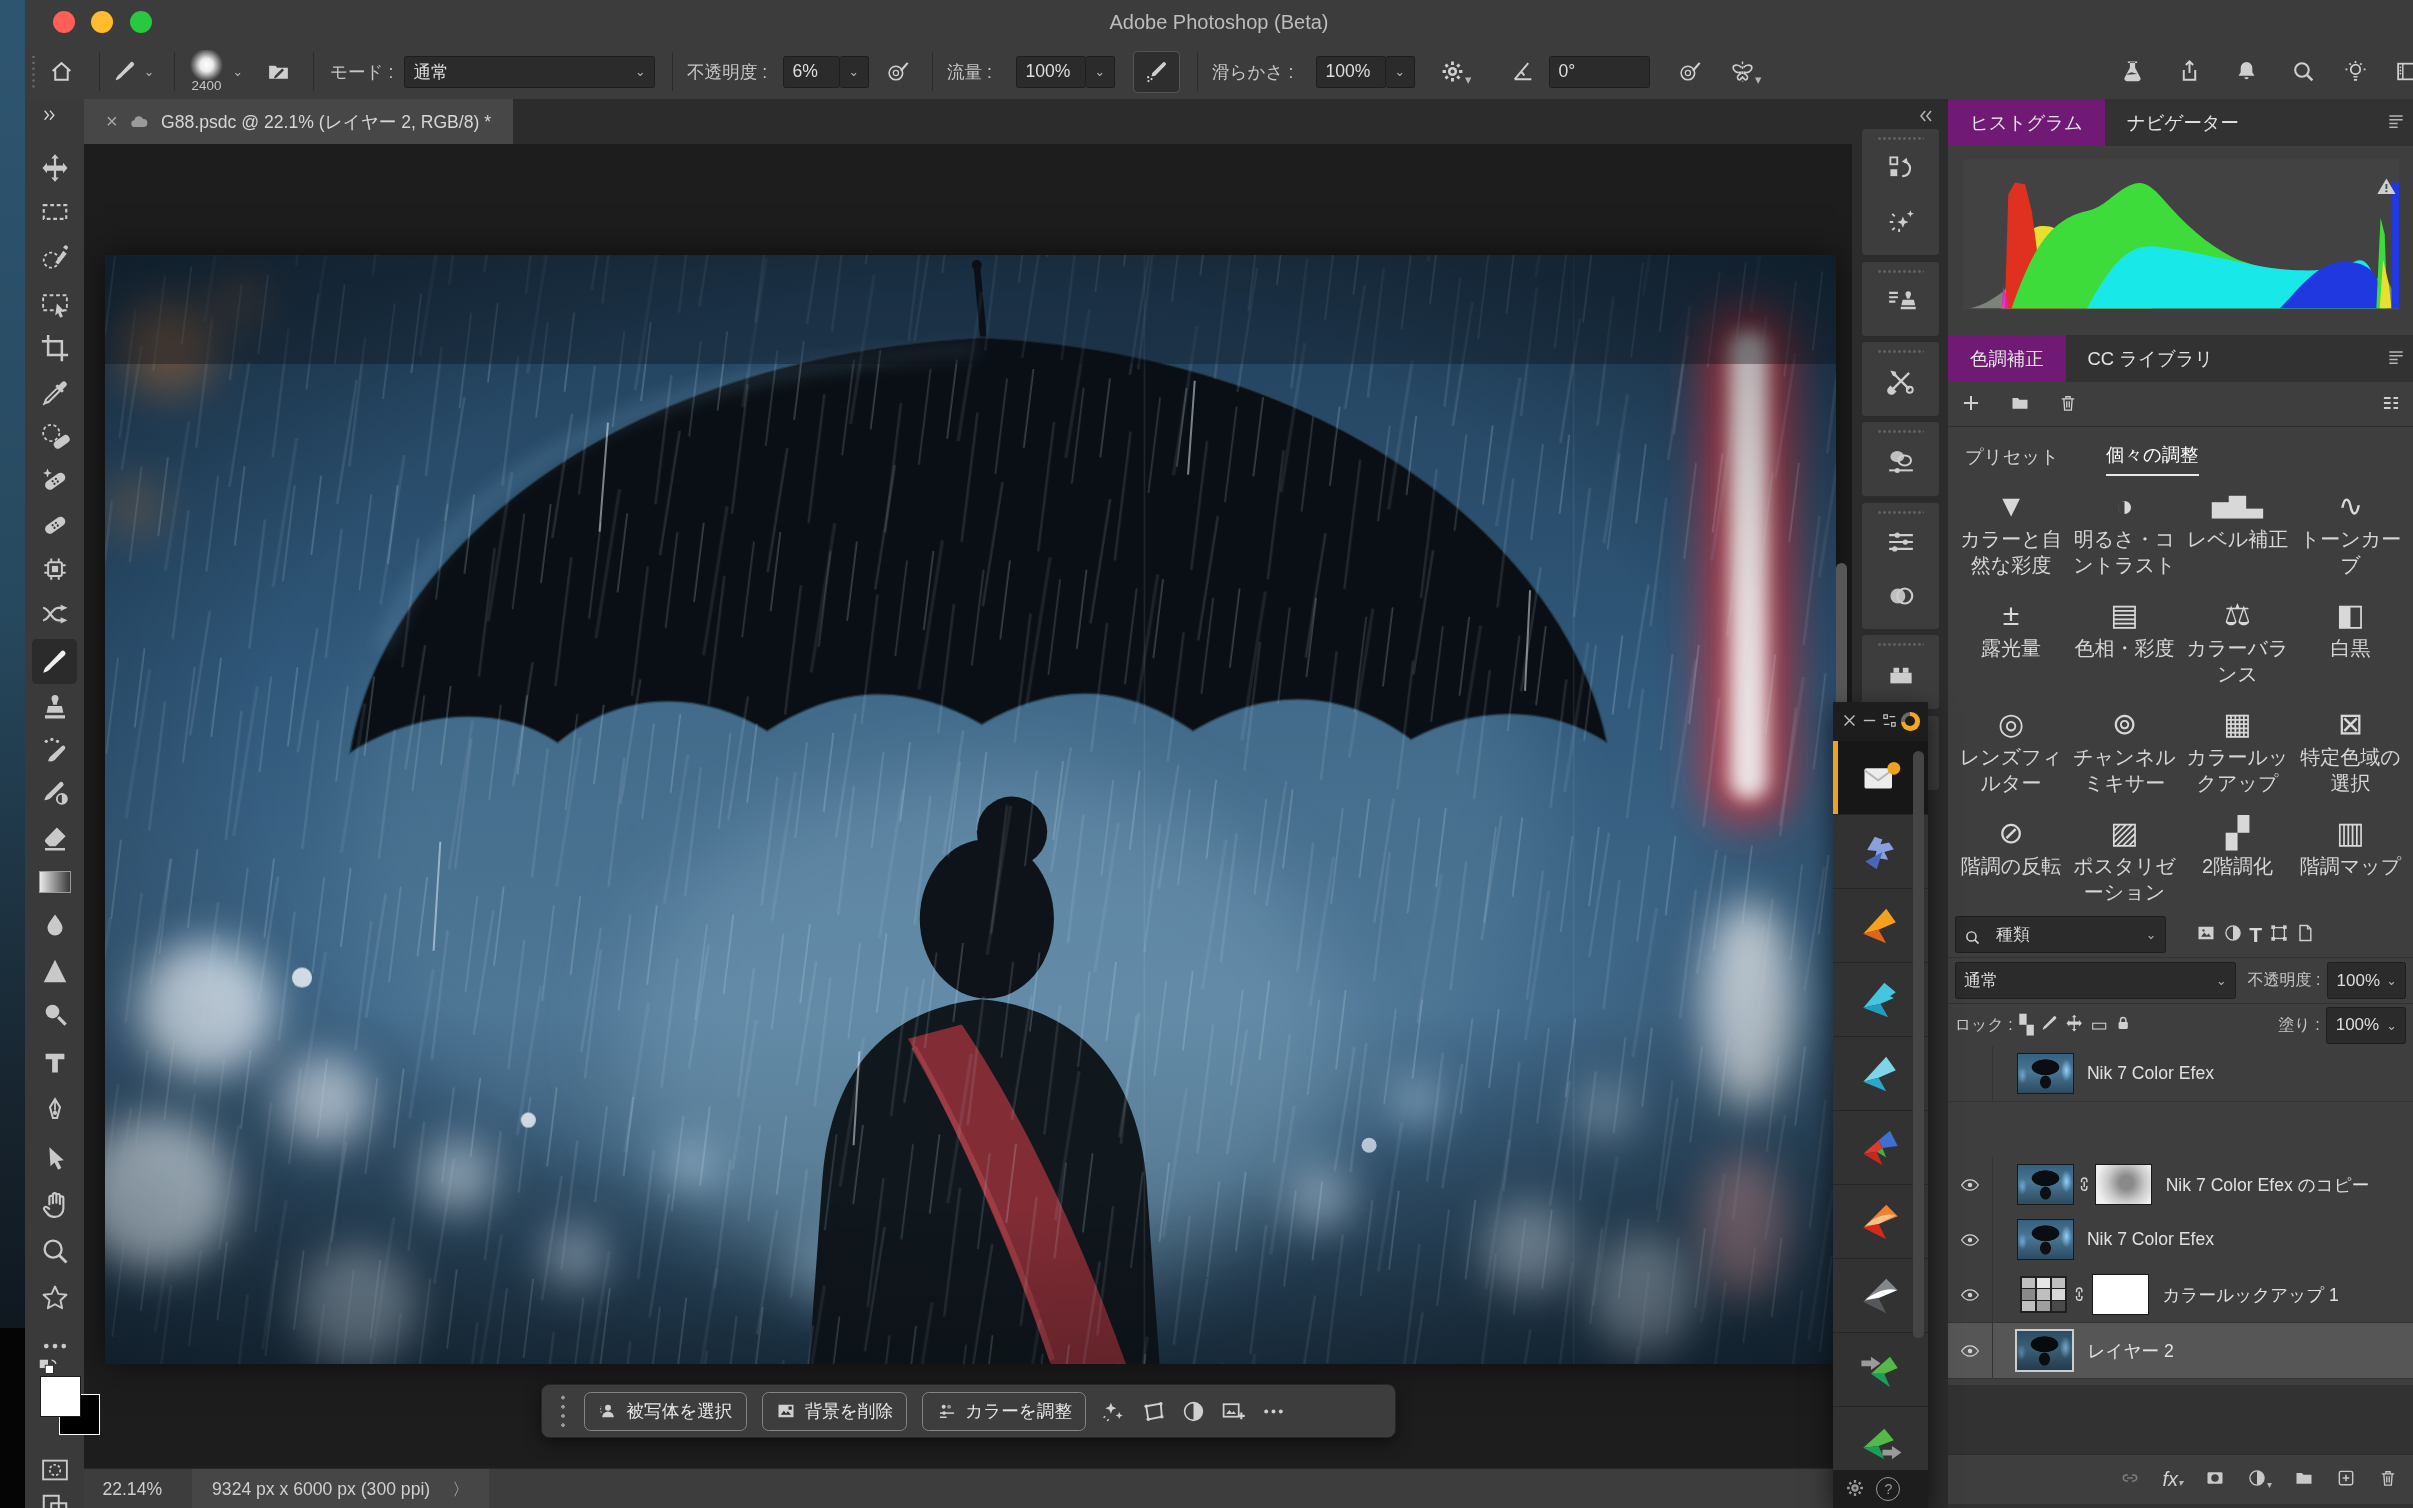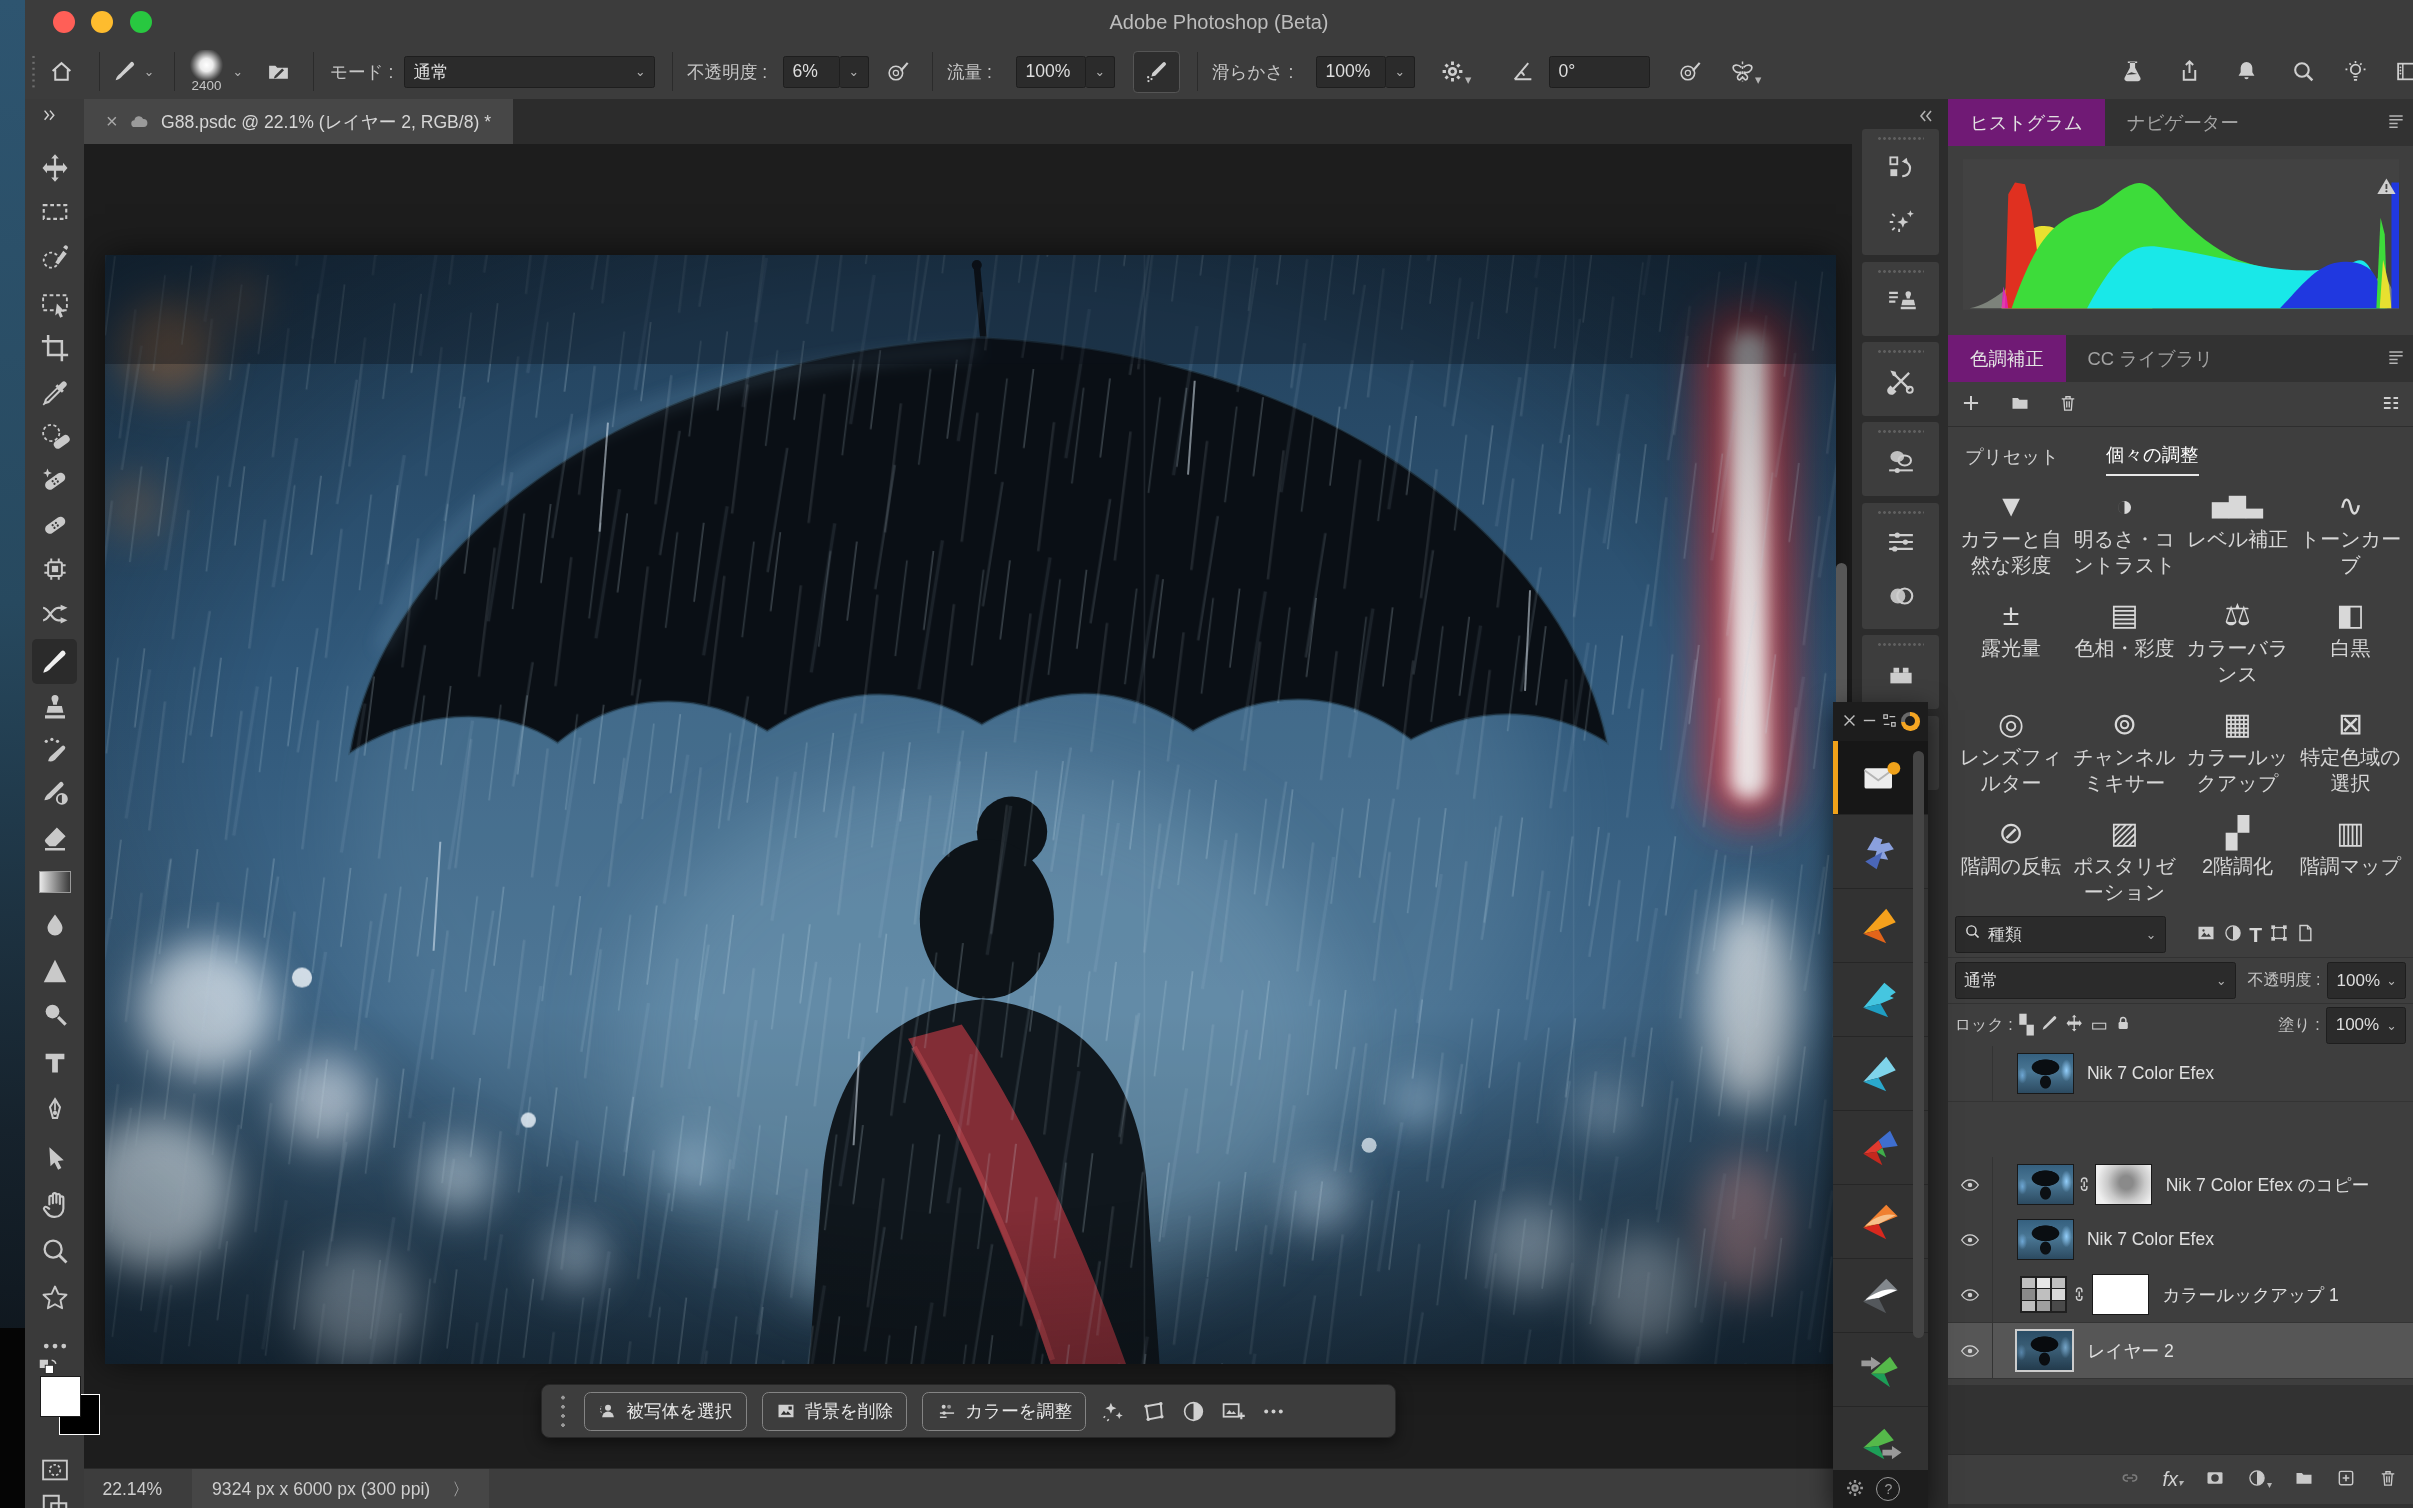--- a/index.html
+++ b/index.html
@@ -45,21 +45,21 @@
   #statusbar{left:84px;top:1468px;width:1768px;height:40px;background:#3d3d3d;border-top:0.8px solid #2a2a2a;display:flex;align-items:center;font-size:17.6px;color:#cfcfcf;}
   #status-doc{background:#464646;height:40px;display:flex;align-items:center;padding:0 20px;gap:22px;margin-left:30px;}
   
   #dockstrip{left:1852px;top:99px;width:96px;height:1410px;background:#2c2c2c;}
   .dock-tile{position:absolute;left:10px;width:77px;background:#3d3d3d;border-radius:3.4px;display:flex;flex-direction:column;align-items:center;}
   .dock-grip{width:47px;height:5px;margin-top:6.7px;background-image:radial-gradient(circle,#5f5f5f 1.3px,transparent 1.5px);background-size:5px 5px;}
   .dock-ic{height:54px;display:flex;align-items:center;justify-content:center;color:#cdcdcd;}
   
   #rightcol{left:1948px;top:99px;width:465px;height:1410px;background:#323232;}
   .ptabs{position:relative;height:47px;background:#323232;display:flex;}
-  .ptab{height:47px;display:flex;align-items:center;padding:0 22px;font-size:18.4px;color:#a3a3a3;}
+  .ptab{height:47px;display:flex;align-items:center;padding:0 22px;font-size:18.4px;color:#e5e5e5;}
   .ptab.on{background:#701a75;color:#e2e2e2;}
   .pmenu{position:absolute;right:6.7px;top:11.7px;color:#b5b5b5;}
   .pbody{background:#3e3e3e;}
   .subtab{font-size:18.4px;color:#cfcfcf;padding-bottom:6.7px;}
   .subtab.on{color:#fff;border-bottom:2.5px solid #e8e8e8;}
   .adj{position:absolute;width:111px;text-align:center;color:#d6d6d6;}
   .adj .g{font-size:30px;line-height:40px;color:#d8d8d8;display:block;}
   .adj .t{font-size:20px;line-height:1.3;display:block;}
   .lfield{background:#2b2b2b;border:0.8px solid #1e1e1e;border-radius:2.5px;height:37px;display:flex;align-items:center;padding:0 8.4px;font-size:17px;color:#dedede;box-sizing:border-box;}
   .lrow{height:42px;display:flex;align-items:center;padding:0 6.7px;gap:6.7px;}
@@ -1122,21 +1122,21 @@
         <div class="adj" style="left:347px;top:337px">
             <span class="g">▥</span>
             <span class="t">階調マップ</span>
           </div>
       </div>
     </div>
 
     <div style="position:relative;height:592px">
       <div class="pbody lrow" style="height:45px">
         <div class="lfield" style="width:211px;justify-content:space-between">
-          <span style="display:flex;align-items:flex-start;gap:7px">
+          <span style="display:flex;align-items:flex-end;gap:15px">
               <svg width="17" height="17" viewBox="0 0 24 24">
                 <use href="#i-search"></use>
               </svg>
               <span>種類</span>
             </span>
           <span class="chev">⌄</span>
         </div>
         <span style="margin-left:23.5px"><svg class="mi" viewBox="0 0 24 24" width="20" height="20">
               <use href="#i-imgfilter"></use>
             </svg></span>

